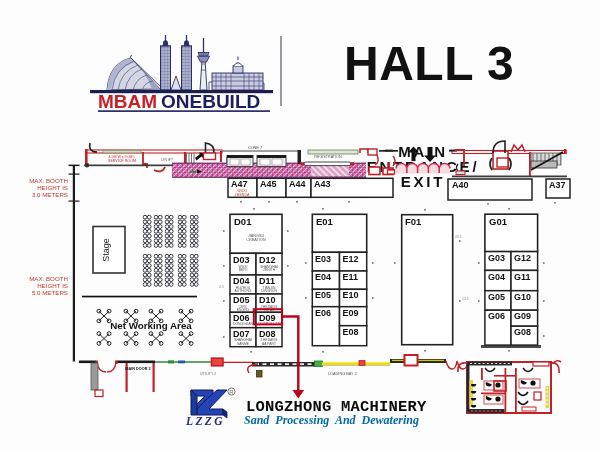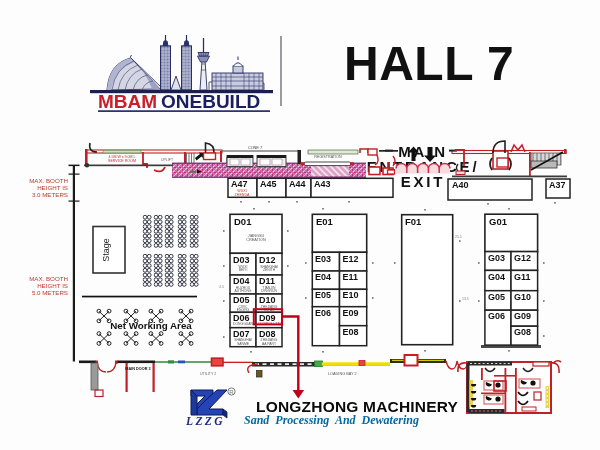--- a/index.html
+++ b/index.html
@@ -70,21 +70,21 @@
 
   <text x="10" y="78" font-family="Liberation Sans, sans-serif" font-size="19" font-weight="bold" fill="#c8202a">MBAM</text>
 
   <text x="73" y="78" font-family="Liberation Sans, sans-serif" font-size="19" font-weight="bold" fill="#1a1f5e">ONEBUILD</text>
 
   <rect x="10" y="80.3" width="172" height="1.6" fill="#1a1f5e"></rect>
 </svg>
 
 <div class="abs" style="left:280px;top:36px;width:1.5px;height:70px;background:#9a9aa2;"></div>
 
-<div class="abs" style="left:344px;top:36px;font-size:48px;font-weight:bold;color:#111;letter-spacing:0.5px;">HALL 7</div>
+<div class="abs" style="left:344px;top:36px;font-size:48px;font-weight:bold;color:#111;letter-spacing:0.5px;">HALL 3</div>
 
 <div class="abs" style="left:343px;top:101px;width:160px;text-align:center;font-size:15px;line-height:15px;font-weight:bold;color:#111;letter-spacing:2.8px;margin-top:43px;">MAIN<br>ENTRANCE/<br>EXIT</div>
 
 <svg class="abs" style="left:0;top:0;" width="600" height="450" viewBox="0 0 600 450">
 <defs>
 <pattern id="ph" width="5" height="5" patternUnits="userSpaceOnUse">
   <rect width="5" height="5" fill="#f3dcea"></rect>
   <path d="M-1,4 L4,-1 M1,6 L6,1 M-1,1 L1,-1 M4,6 L6,4" stroke="#b5317f" stroke-width="1.5" fill="none"></path>
   <path d="M-1,1 L1,-1 M-1,6 L6,-1 M4,6 L6,4" stroke="#c95ea2" stroke-width="1.1" fill="none" transform="scale(-1,1) translate(-5,0)"></path>
 </pattern>
@@ -767,17 +767,17 @@
     <polygon points="8,6 30,6 30,12 18,24 10,24 22,12 8,12" fill="#2443b5" stroke="#111a56" stroke-width="1"></polygon>
     <polygon points="34,6 44,6 26,25 40,25 40,31 14,31 14,25 26,13" fill="#2443b5" stroke="#111a56" stroke-width="1"></polygon>
     <polygon points="8,6 8,31 14,31 14,12" fill="#1b3a9e" stroke="#111a56" stroke-width="1"></polygon>
     <polygon points="40,25 44,28 44,34 40,31" fill="#16267a" stroke="#111a56" stroke-width="0.8"></polygon>
     <circle cx="48.5" cy="7.5" r="3.6" fill="none" stroke="#777" stroke-width="1"></circle>
     <text x="48.5" y="10" font-size="6" fill="#777" text-anchor="middle">R</text>
     <text x="3" y="41" font-family="Liberation Serif, serif" font-size="11.5" font-weight="bold" font-style="italic" fill="#1f2a80" letter-spacing="2.4">LZZG</text>
   </g>
 </svg>
 
-<div class="abs" style="left:256px;top:398px;font-size:15.5px;font-weight:bold;color:#0a0a0a;letter-spacing:0.2px;">LONGZHONG MACHINERY</div>
+<div class="abs" style="left:246px;top:398px;font-size:15.5px;font-weight:bold;color:#0a0a0a;letter-spacing:0.2px;font-family:Liberation Mono, monospace;">LONGZHONG MACHINERY</div>
 
 <div class="abs" style="left:244px;top:413px;font-family:'Liberation Serif',serif;font-style:italic;font-weight:bold;font-size:12px;color:#0369a1;">Sand&nbsp; Processing&nbsp; And&nbsp; Dewatering</div>
 
 </div>
 
 </body></html>

